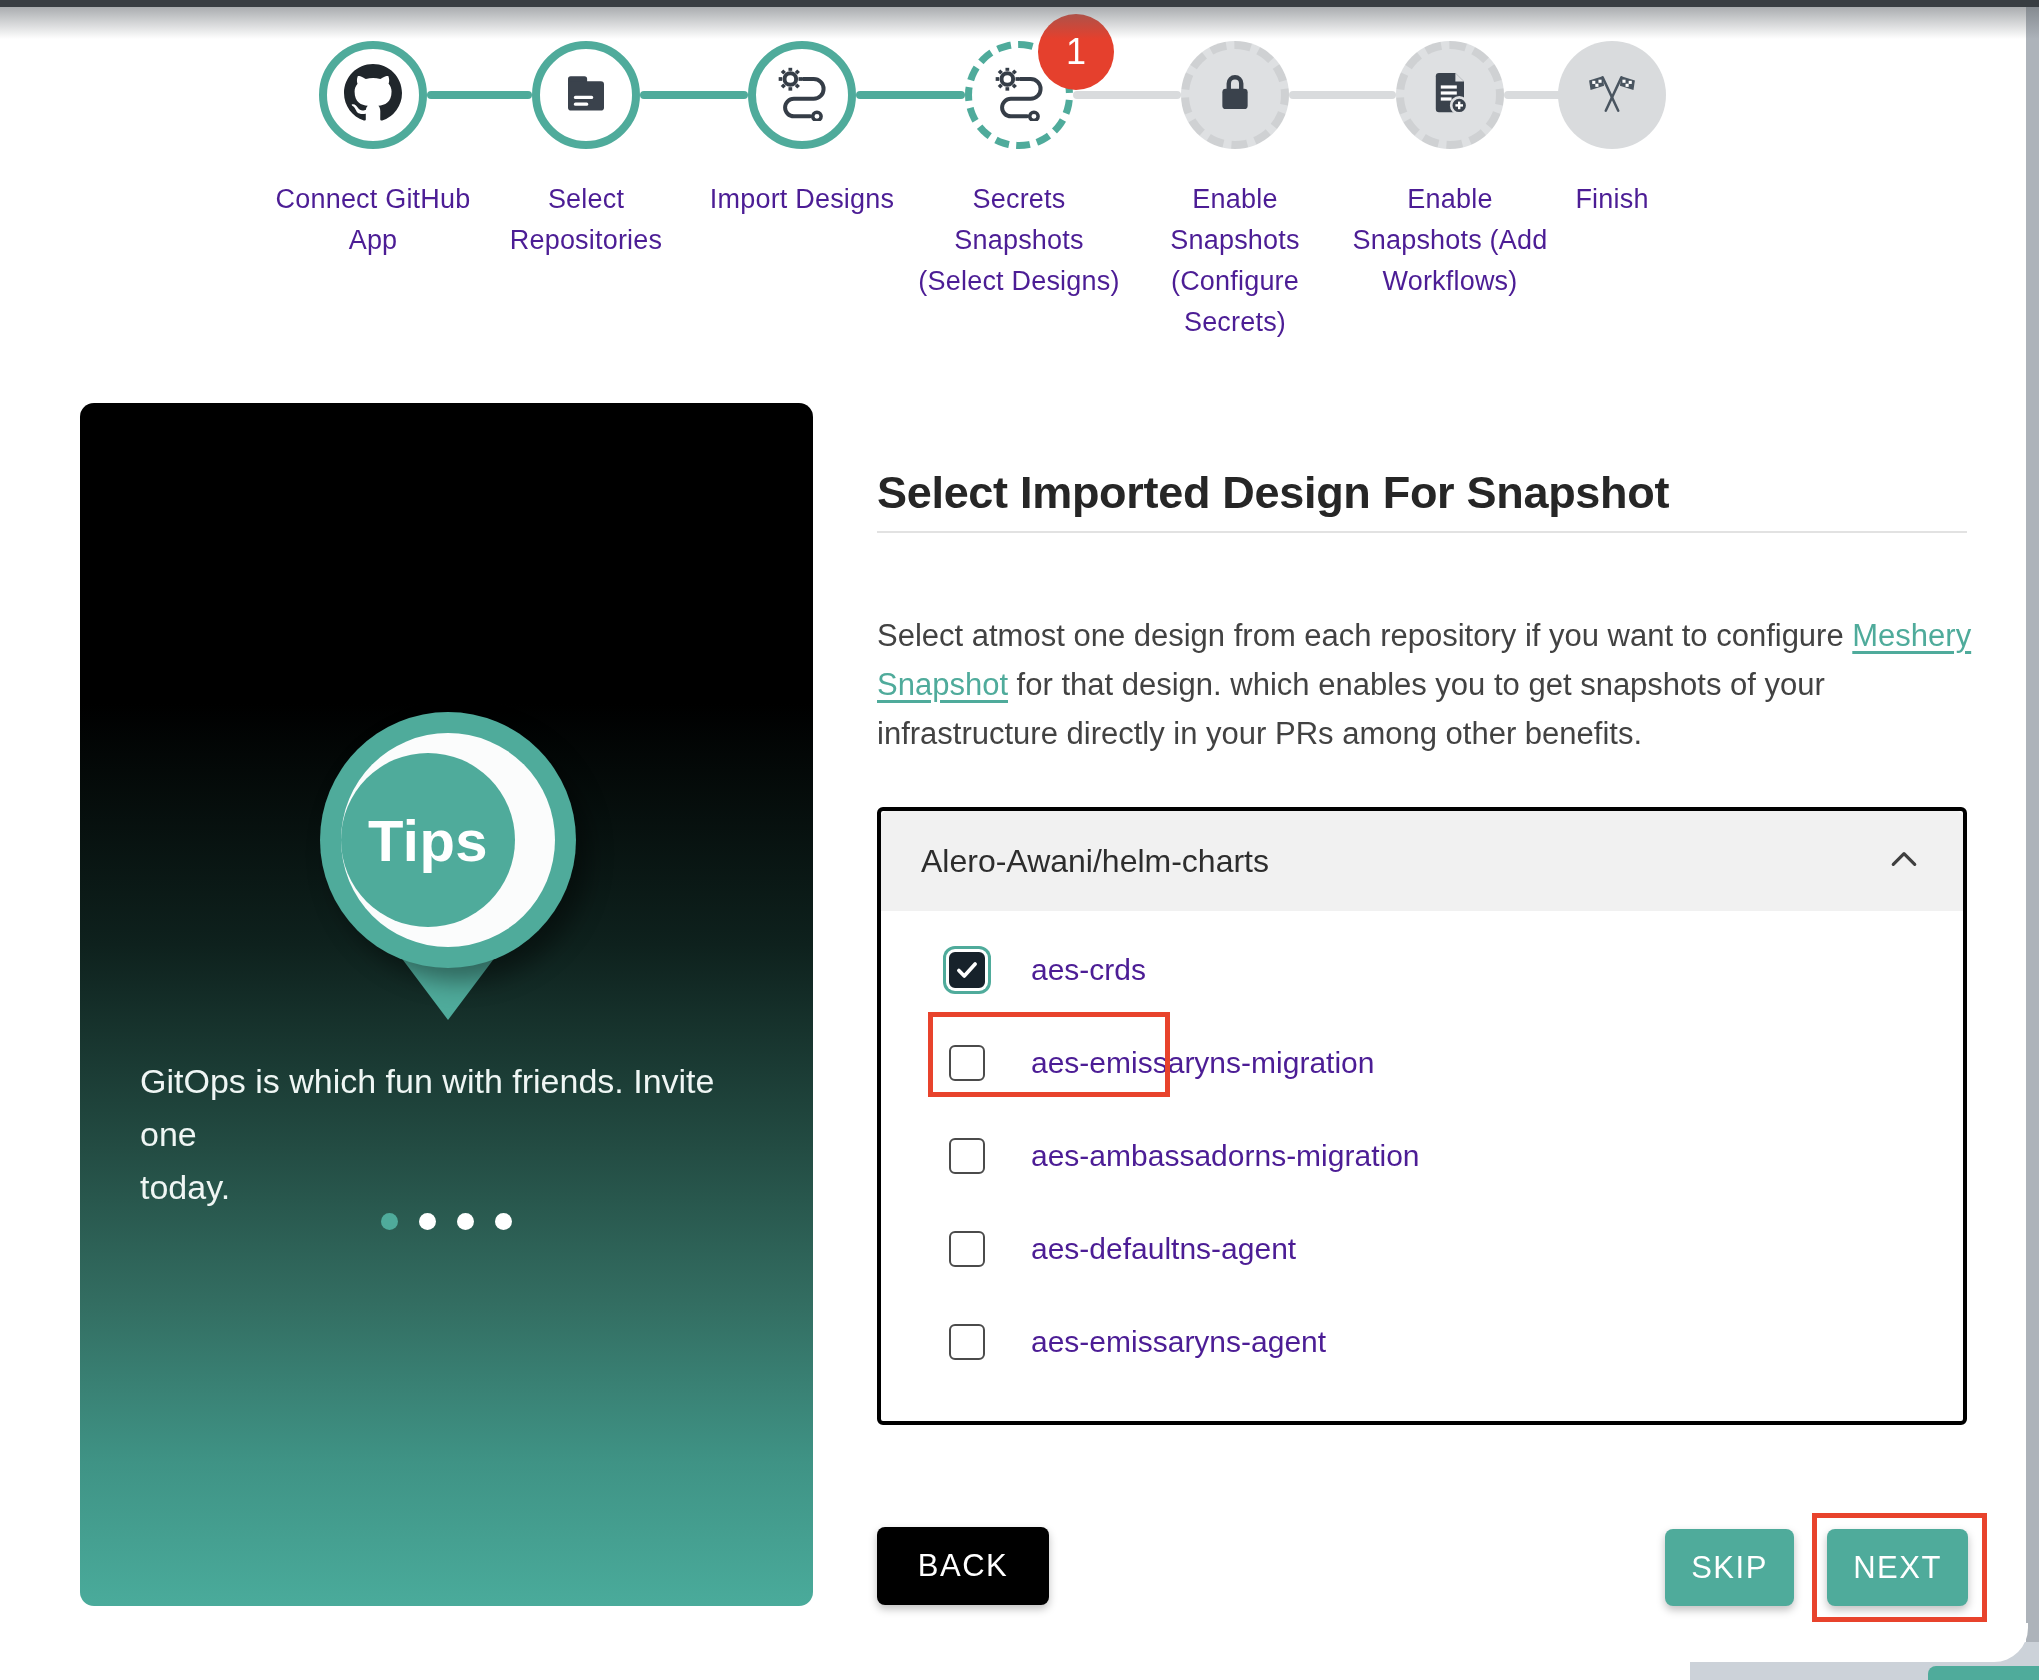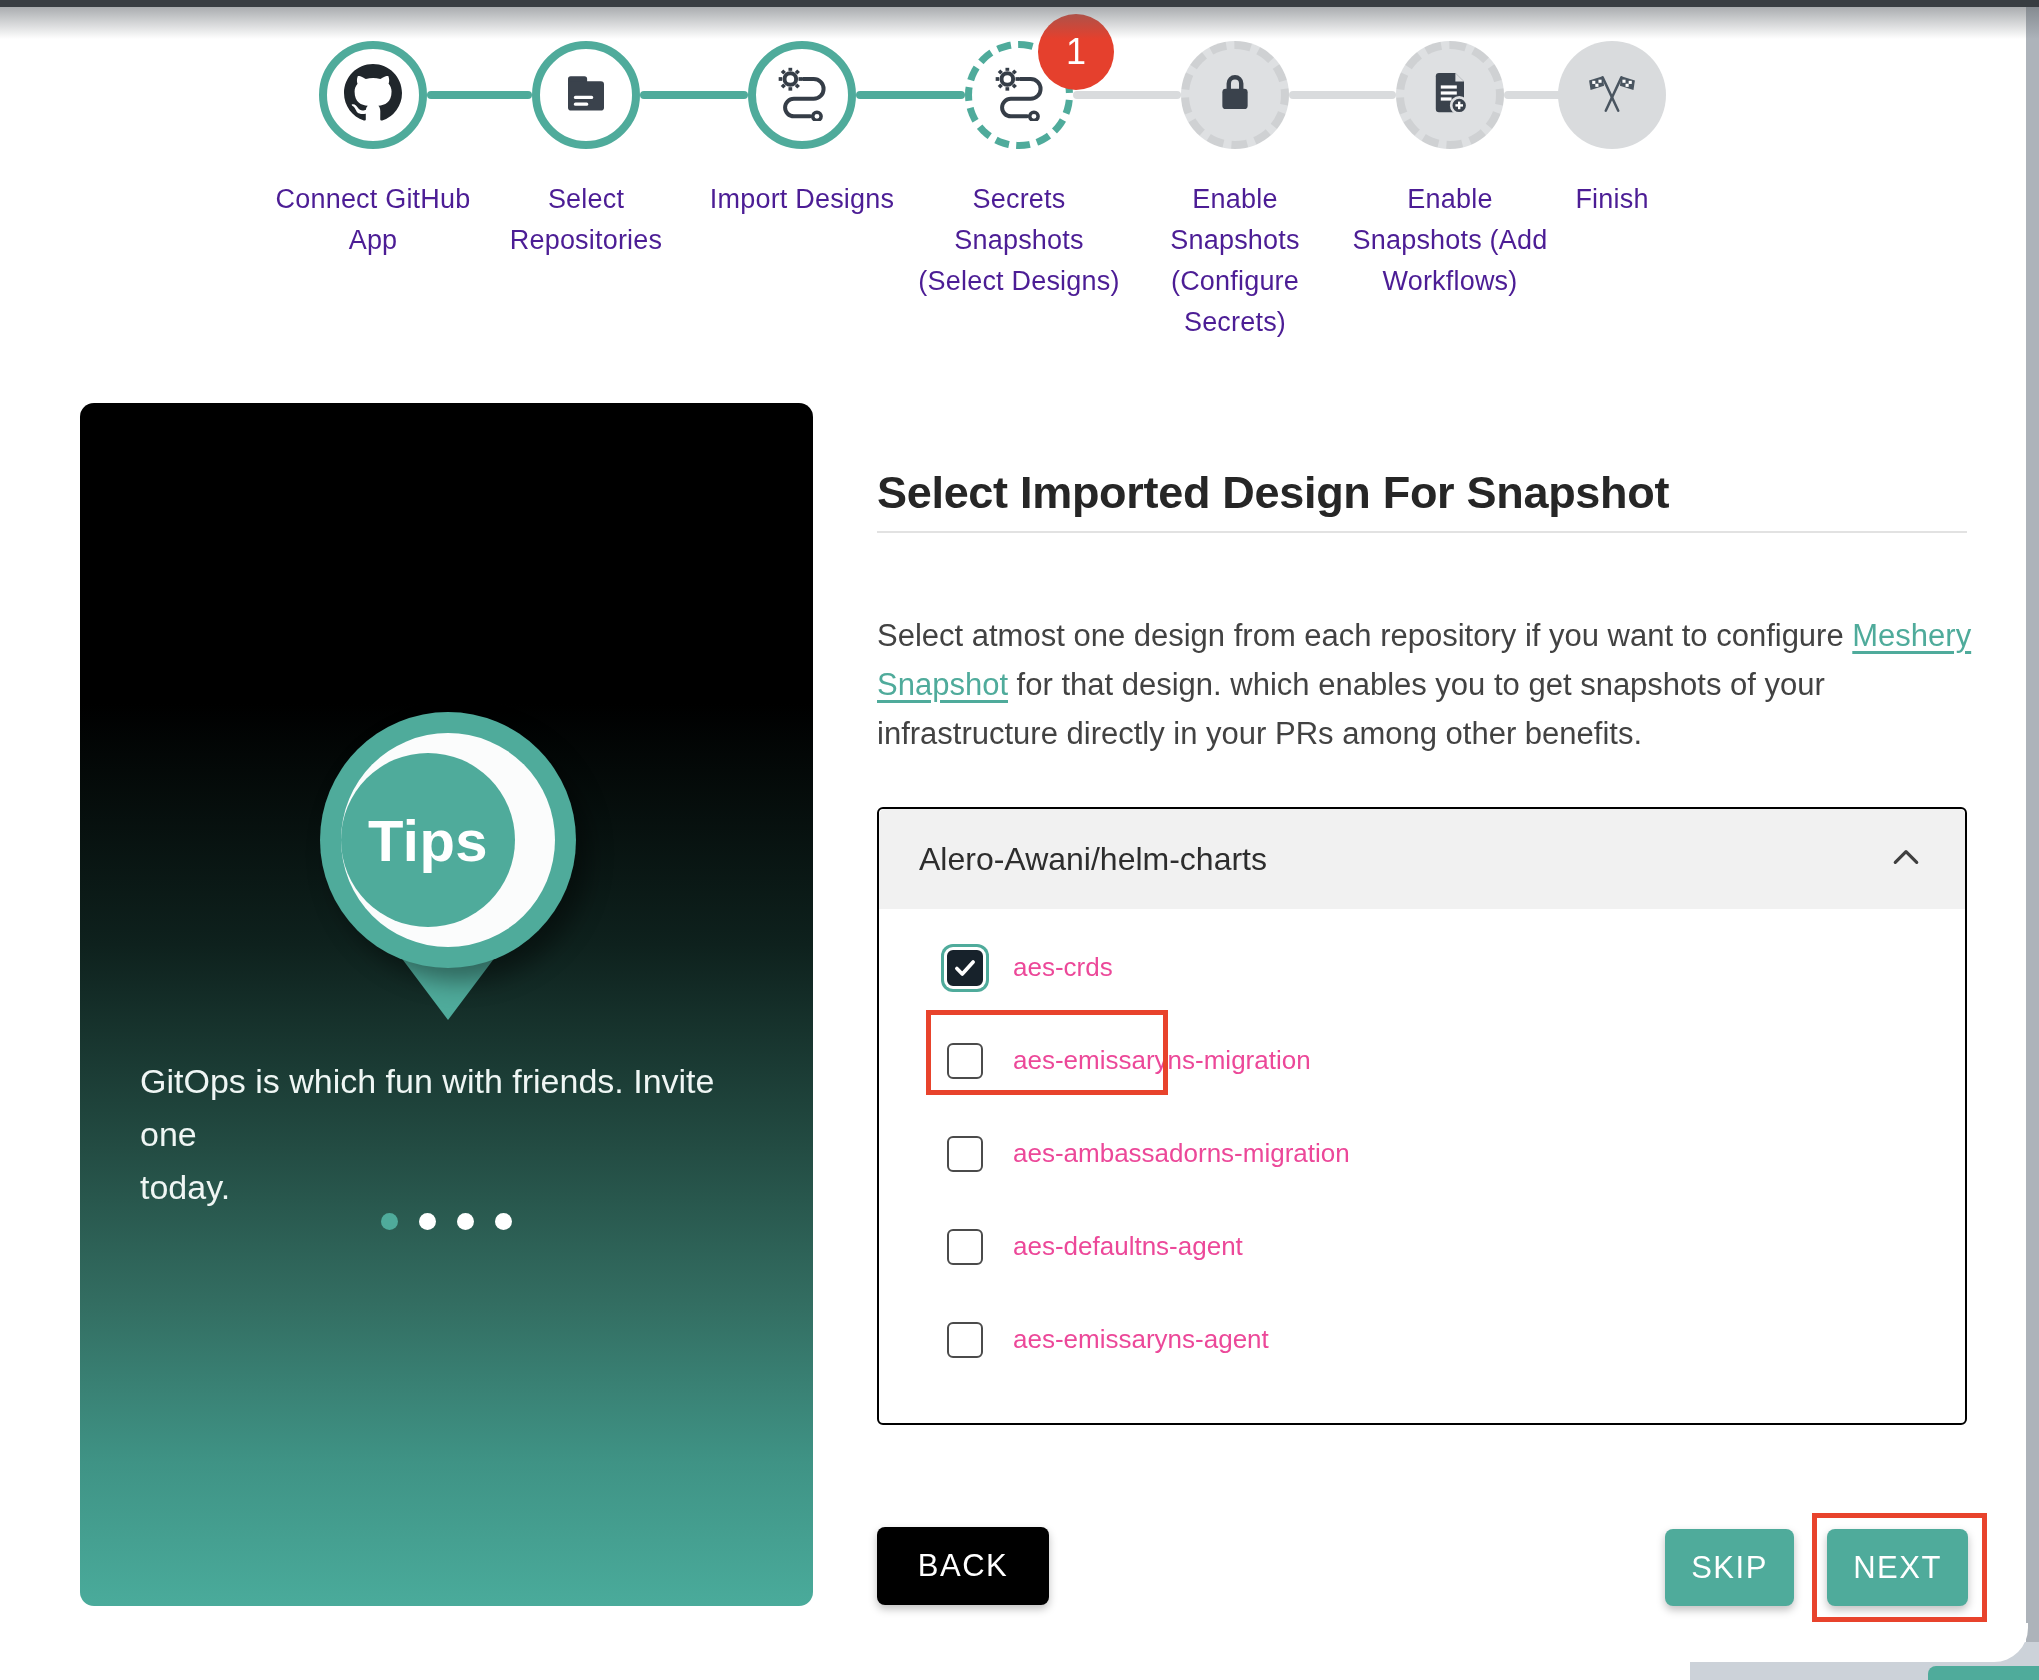--- a/index.html
+++ b/index.html
@@ -42,32 +42,32 @@
     border-left:48px solid transparent;border-right:48px solid transparent;border-top:64px solid #4FAB9B;}
   .tips-message{position:absolute;left:60px;top:652px;width:640px;color:#EFF6F4;font-size:34px;line-height:53px;}
   .dots{position:absolute;left:0;top:810px;width:100%;display:flex;justify-content:center;gap:21px;}
   .dot{width:17px;height:17px;border-radius:50%;background:#ffffff;}
   .dot.active{background:#4FAB9B;}
   
   .page-title{position:absolute;left:877px;top:437px;font-size:45px;font-weight:600;color:#262626;letter-spacing:-.3px;}
   .divider{position:absolute;left:877px;top:531px;width:1090px;height:2px;background:#E2E2E2;}
   .description{position:absolute;left:877px;top:580px;width:1095px;font-size:31px;line-height:49px;color:#424242;}
   .description a{color:#4FAB9B;text-decoration:underline;text-underline-offset:5px;}
-  .accordion{position:absolute;left:877px;top:807px;width:1090px;height:618px;border:2px solid #000000;
+  .accordion{position:absolute;left:877px;top:807px;width:1090px;height:618px;border:4px solid #000000;
     border-radius:6px;background:#ffffff;}
   .acc-header{height:100px;background:#F1F1F1;display:flex;align-items:center;justify-content:space-between;
     padding:0 44px 0 40px;border-radius:6px 6px 0 0;cursor:pointer;}
   .acc-title{font-size:32px;color:#2D2D2D;}
   .design-list{position:relative;padding-top:12px;}
   .design-row{height:93px;display:flex;align-items:center;padding-left:68px;}
   .checkbox{width:36px;height:36px;border:2.5px solid #4B4B4B;border-radius:6px;background:#fff;
     display:flex;align-items:center;justify-content:center;flex:0 0 auto;}
   .checkbox.checked{background:#17222B;border-color:#17222B;
     box-shadow:0 0 0 3px #ffffff,0 0 0 6px #4FAB9B;}
-  .design-label{margin-left:30px;font-size:26px;color:#ec4899;}
+  .design-label{margin-left:46px;font-size:30px;color:#4c1d95;}
   .red-box{position:absolute;border:5px solid #E8432C;z-index:6;}
   .red-box.first-design{left:47px;top:101px;width:242px;height:85px;}
   
   .btn{position:absolute;display:flex;align-items:center;justify-content:center;color:#ffffff;
     border-radius:8px;font-size:31px;letter-spacing:1.5px;cursor:pointer;
     box-shadow:0 4px 8px rgba(0,0,0,.25);}
   .btn-back{left:877px;top:1527px;width:172px;height:78px;background:#000000;}
   .btn-skip{left:1665px;top:1529px;width:129px;height:77px;background:#4FAB9B;}
   .btn-next{left:1827px;top:1529px;width:141px;height:77px;background:#4FAB9B;}
   .next-red-box{left:1812px;top:1513px;width:175px;height:109px;}

